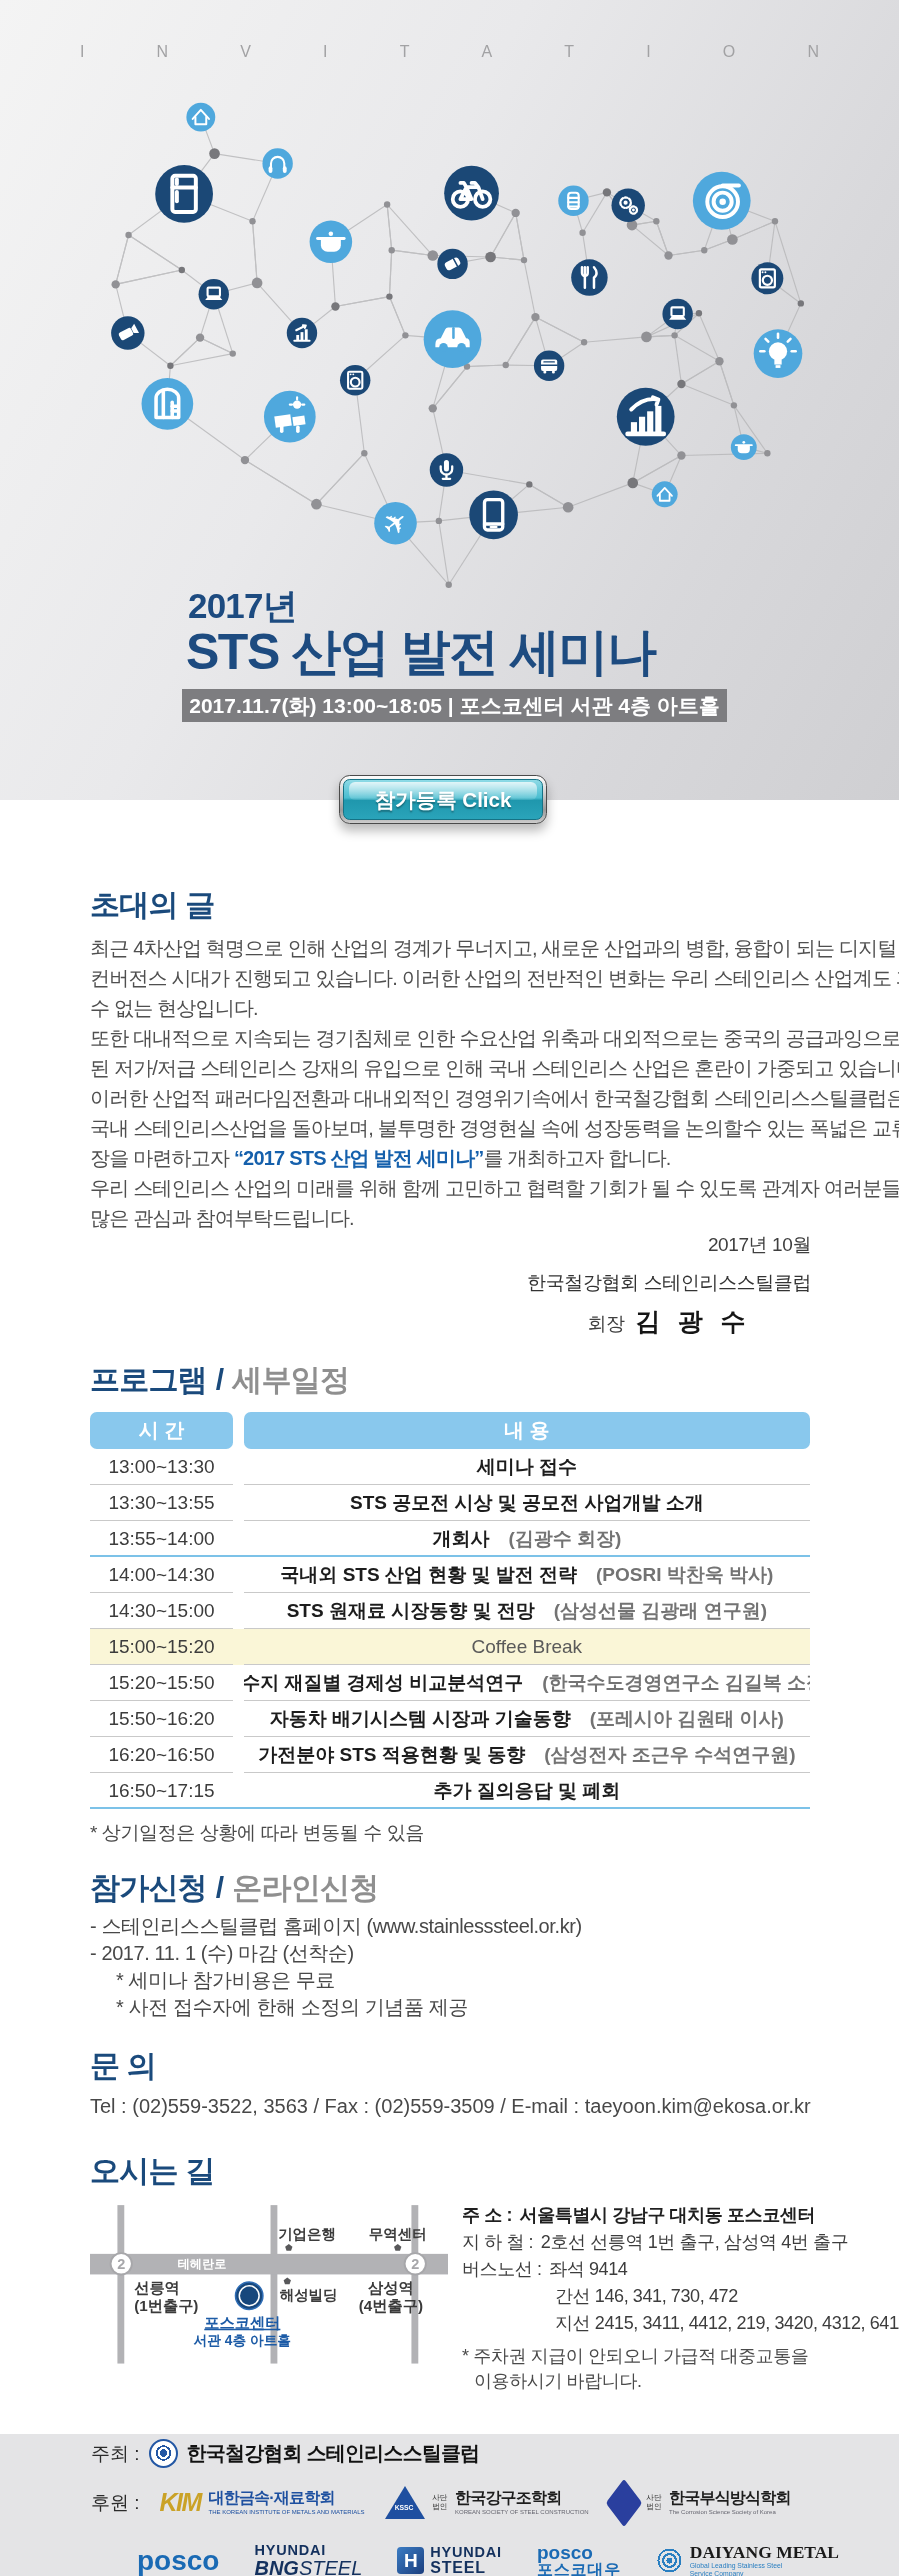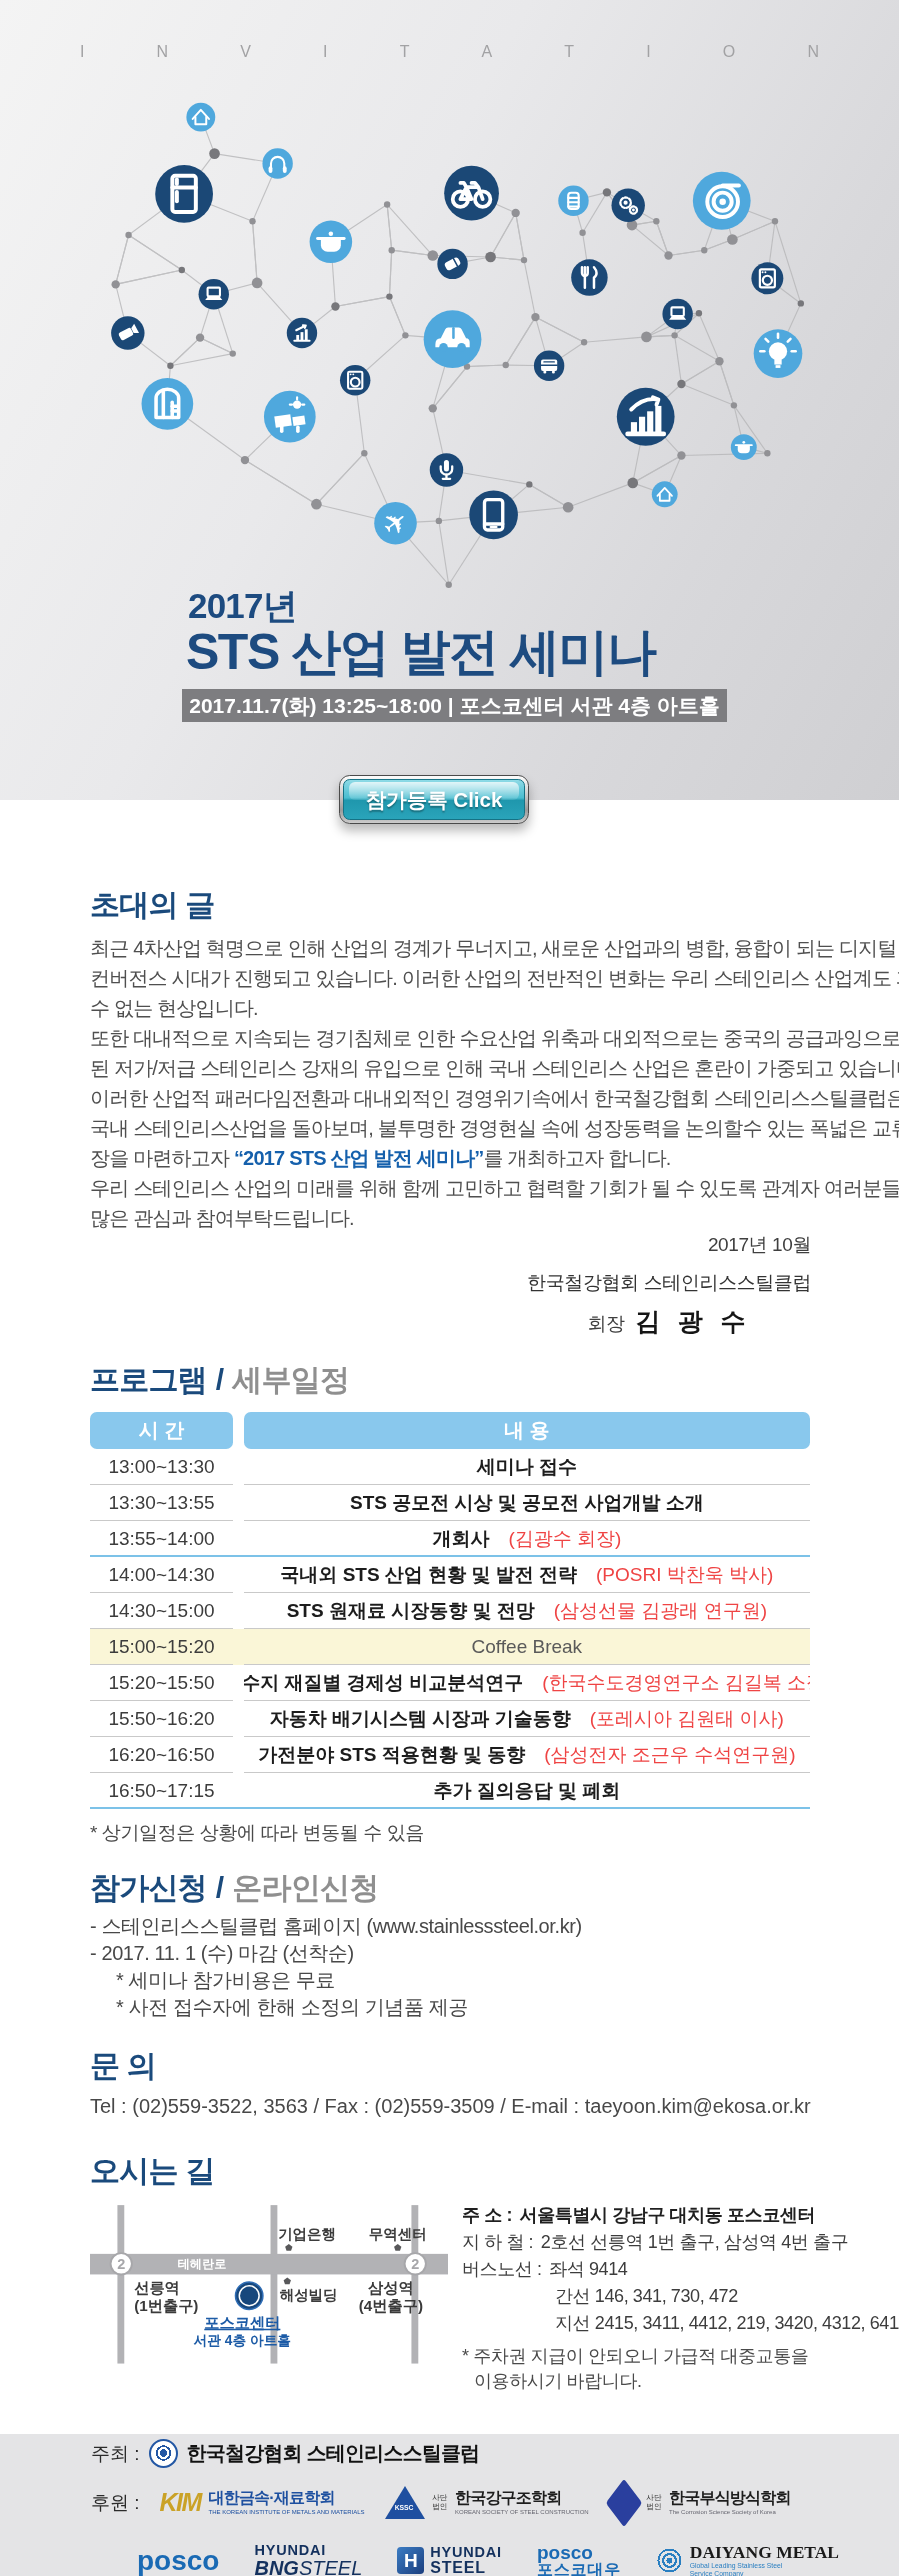--- a/index.html
+++ b/index.html
@@ -11,21 +11,21 @@
   .inv-letters{position:absolute;left:80px;top:43px;width:739px;display:flex;justify-content:space-between;
                font-size:16px;color:#a2a2a4;}
   .net-svg{position:absolute;left:0;top:0;width:899px;height:800px;pointer-events:none;}
   .title-year{position:absolute;left:188px;top:583px;font-size:35px;font-weight:bold;color:#1d4b80;letter-spacing:-0.8px;}
   .title-main{position:absolute;left:186px;top:619px;width:624px;font-size:50px;font-weight:bold;color:#1d4b80;
               letter-spacing:-1.5px;white-space:nowrap;}
   .date-bar{position:absolute;left:182px;top:689px;width:545px;height:33px;background:#7d7d80;
             display:flex;align-items:center;justify-content:center;color:#ffffff;font-size:21px;font-weight:bold;
             white-space:nowrap;overflow:hidden;}
   
-  .btn-outer{position:absolute;left:339px;top:775px;width:190px;height:49px;border-radius:10.7px;border:1.5px solid #4a4a4a;
+  .btn-outer{position:absolute;left:339px;top:775px;width:208px;height:49px;border-radius:10.7px;border:1.5px solid #4a4a4a;
              background:linear-gradient(180deg,#fdfdfd 0%,#d9d9d9 30%,#9a9a9a 72%,#cccccc 100%);
              padding:3px;box-sizing:border-box;box-shadow:0 6.8px 10.7px rgba(0,0,0,0.28);cursor:pointer;}
   .btn-inner{width:100%;height:100%;border-radius:6.8px;border:0.8px solid #157285;box-sizing:border-box;position:relative;overflow:hidden;
              background:linear-gradient(180deg,#8edae6 0%,#49bdd0 46%,#1f97ad 52%,#2aa4ba 100%);
              display:flex;align-items:center;justify-content:center;}
   .btn-inner::before{content:"";position:absolute;left:4.6px;right:4.6px;top:2.3px;height:45%;border-radius:6px;
              background:linear-gradient(180deg,rgba(255,255,255,0.75),rgba(255,255,255,0.08));}
   .btn-label{position:relative;color:#ffffff;font-size:20.5px;font-weight:bold;text-shadow:0 1.5px 1.5px rgba(0,0,0,0.3);white-space:nowrap;}
   
   .h2{position:absolute;left:90px;font-size:30px;font-weight:bold;color:#1a4a7c;letter-spacing:-0.8px;white-space:nowrap;}
@@ -45,21 +45,21 @@
   .th{background:#89c8ed;border-radius:6.8px;color:#ffffff;font-size:20px;font-weight:bold;
       display:flex;align-items:center;justify-content:center;}
   .th-time{width:143px;}
   .th-content{flex:1;}
   .tbl-row{display:flex;gap:10.7px;height:36px;position:relative;}
   .td-time{width:143px;display:flex;align-items:center;justify-content:center;font-size:19px;color:#3c3c3c;
            border-bottom:1.5px solid #c9c9c9;box-sizing:border-box;white-space:nowrap;}
   .td-content{flex:1;display:flex;align-items:center;justify-content:center;font-size:19px;color:#1c1c1c;
            border-bottom:1.5px solid #c9c9c9;box-sizing:border-box;white-space:nowrap;overflow:hidden;}
   .td-content .bold{font-weight:bold;}
-  .td-content .spk{color:#ef4444;font-weight:normal;margin-left:19px;}
+  .td-content .spk{color:#737373;font-weight:bold;margin-left:19px;}
   .tbl-row.break{background:#faf6d7;}
   .tbl-row.break .td-content{color:#5a5a5a;}
   .tbl-row.blue-div .td-time,.tbl-row.blue-div .td-content{border-bottom-color:transparent;}
   .blue-line{position:absolute;left:0;right:0;bottom:0;height:2.3px;background:#7cc2e8;}
   .tbl-note{position:absolute;left:90px;top:1820px;font-size:19px;color:#4a4a4a;letter-spacing:-0.4px;}
   
   .apply-list{position:absolute;left:90px;top:1913px;font-size:20px;color:#484848;letter-spacing:-0.4px;}
   .apply-list .item{line-height:27px;white-space:nowrap;}
   .apply-list .sub-item{line-height:27px;padding-left:26px;white-space:nowrap;}
   .contact-line{position:absolute;left:90px;top:2095px;font-size:20px;color:#484848;white-space:nowrap;}
@@ -564,21 +564,21 @@
           <circle r="32" fill="#1b4876"></circle>
           <g transform="scale(2.000)" stroke="#fff" stroke-width="2.2" fill="none" stroke-linecap="round" stroke-linejoin="round">
             <rect x="-6" y="-10" width="12" height="20" rx="2"></rect>
             <line x1="-6" y1="6" x2="6" y2="6"></line>
             <line x1="-2" y1="8" x2="2" y2="8" stroke-width="1.3"></line>
           </g>
         </g>
       </svg>
     <div class="title-year">2017년</div>
     <div class="title-main">STS 산업 발전 세미나</div>
-    <div class="date-bar">2017.11.7(화) 13:25~18:00 | 포스코센터 서관 4층 아트홀</div>
+    <div class="date-bar">2017.11.7(화) 13:00~18:05 | 포스코센터 서관 4층 아트홀</div>
   </div>
 
   <div class="btn-outer">
     <div class="btn-inner">
       <span class="btn-label">참가등록 Click</span>
     </div>
   </div>
 
   <div class="h2" style="top:885px;">초대의 글</div>
   <div class="invite-body" id="invite-lines">

